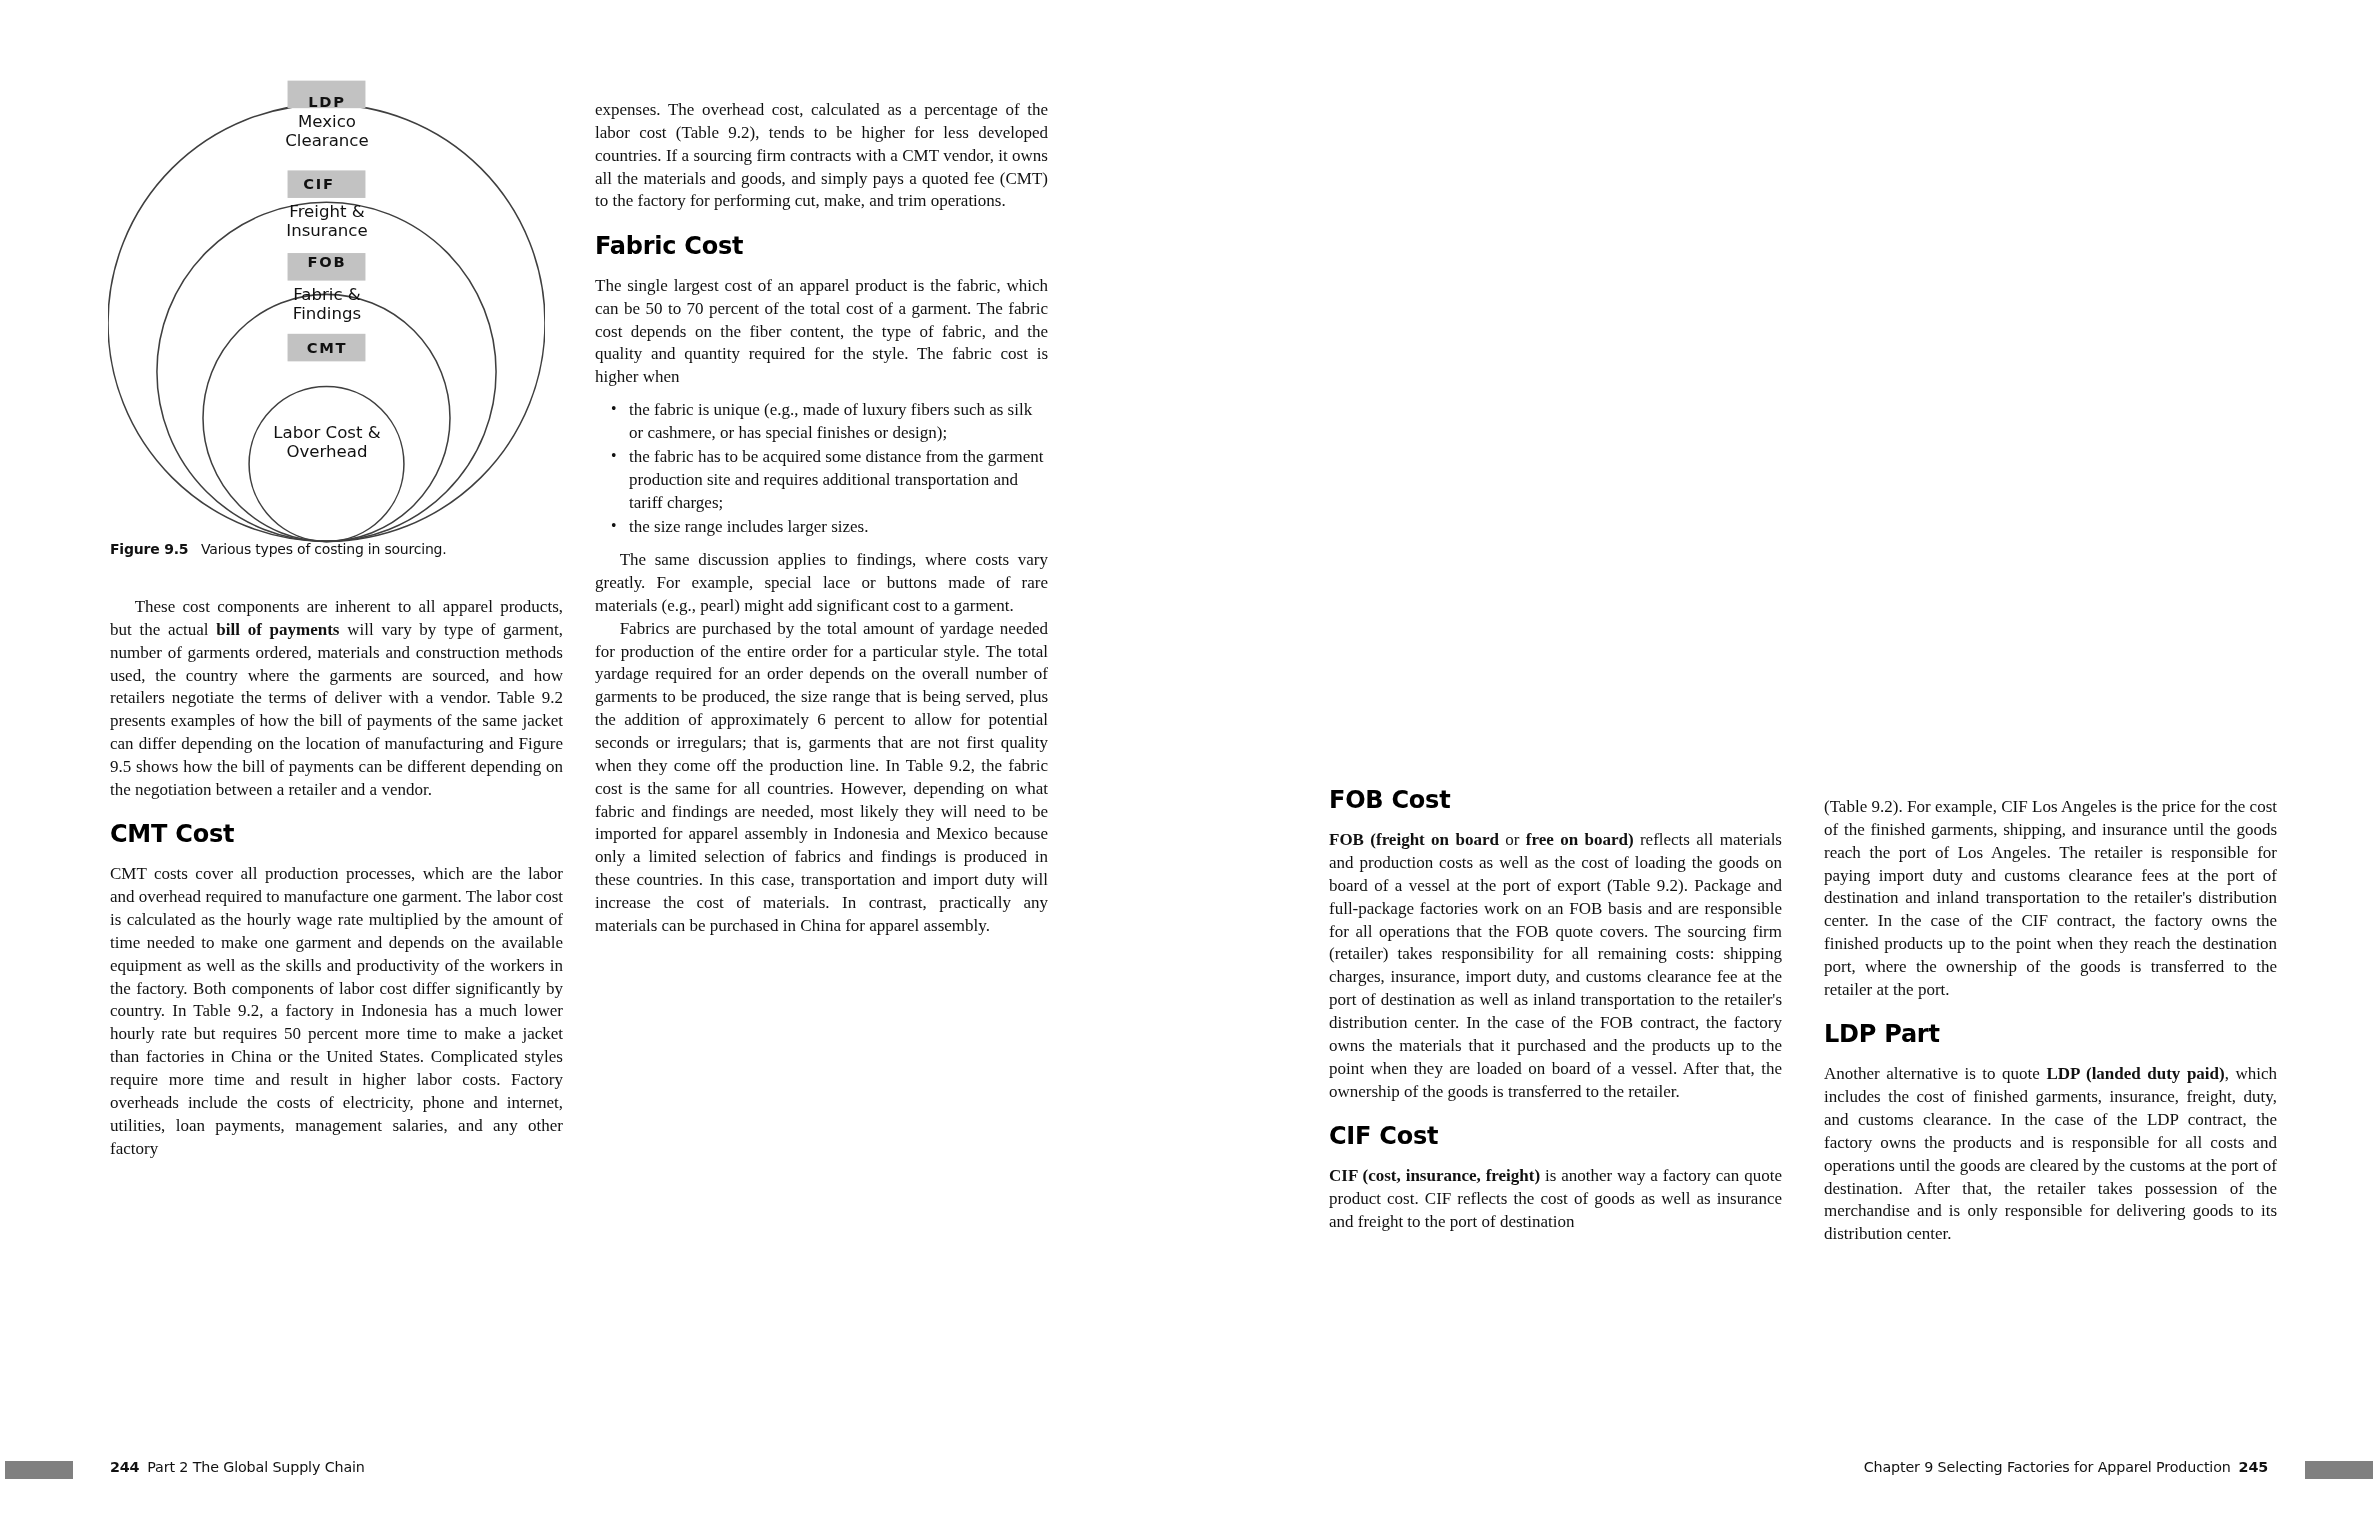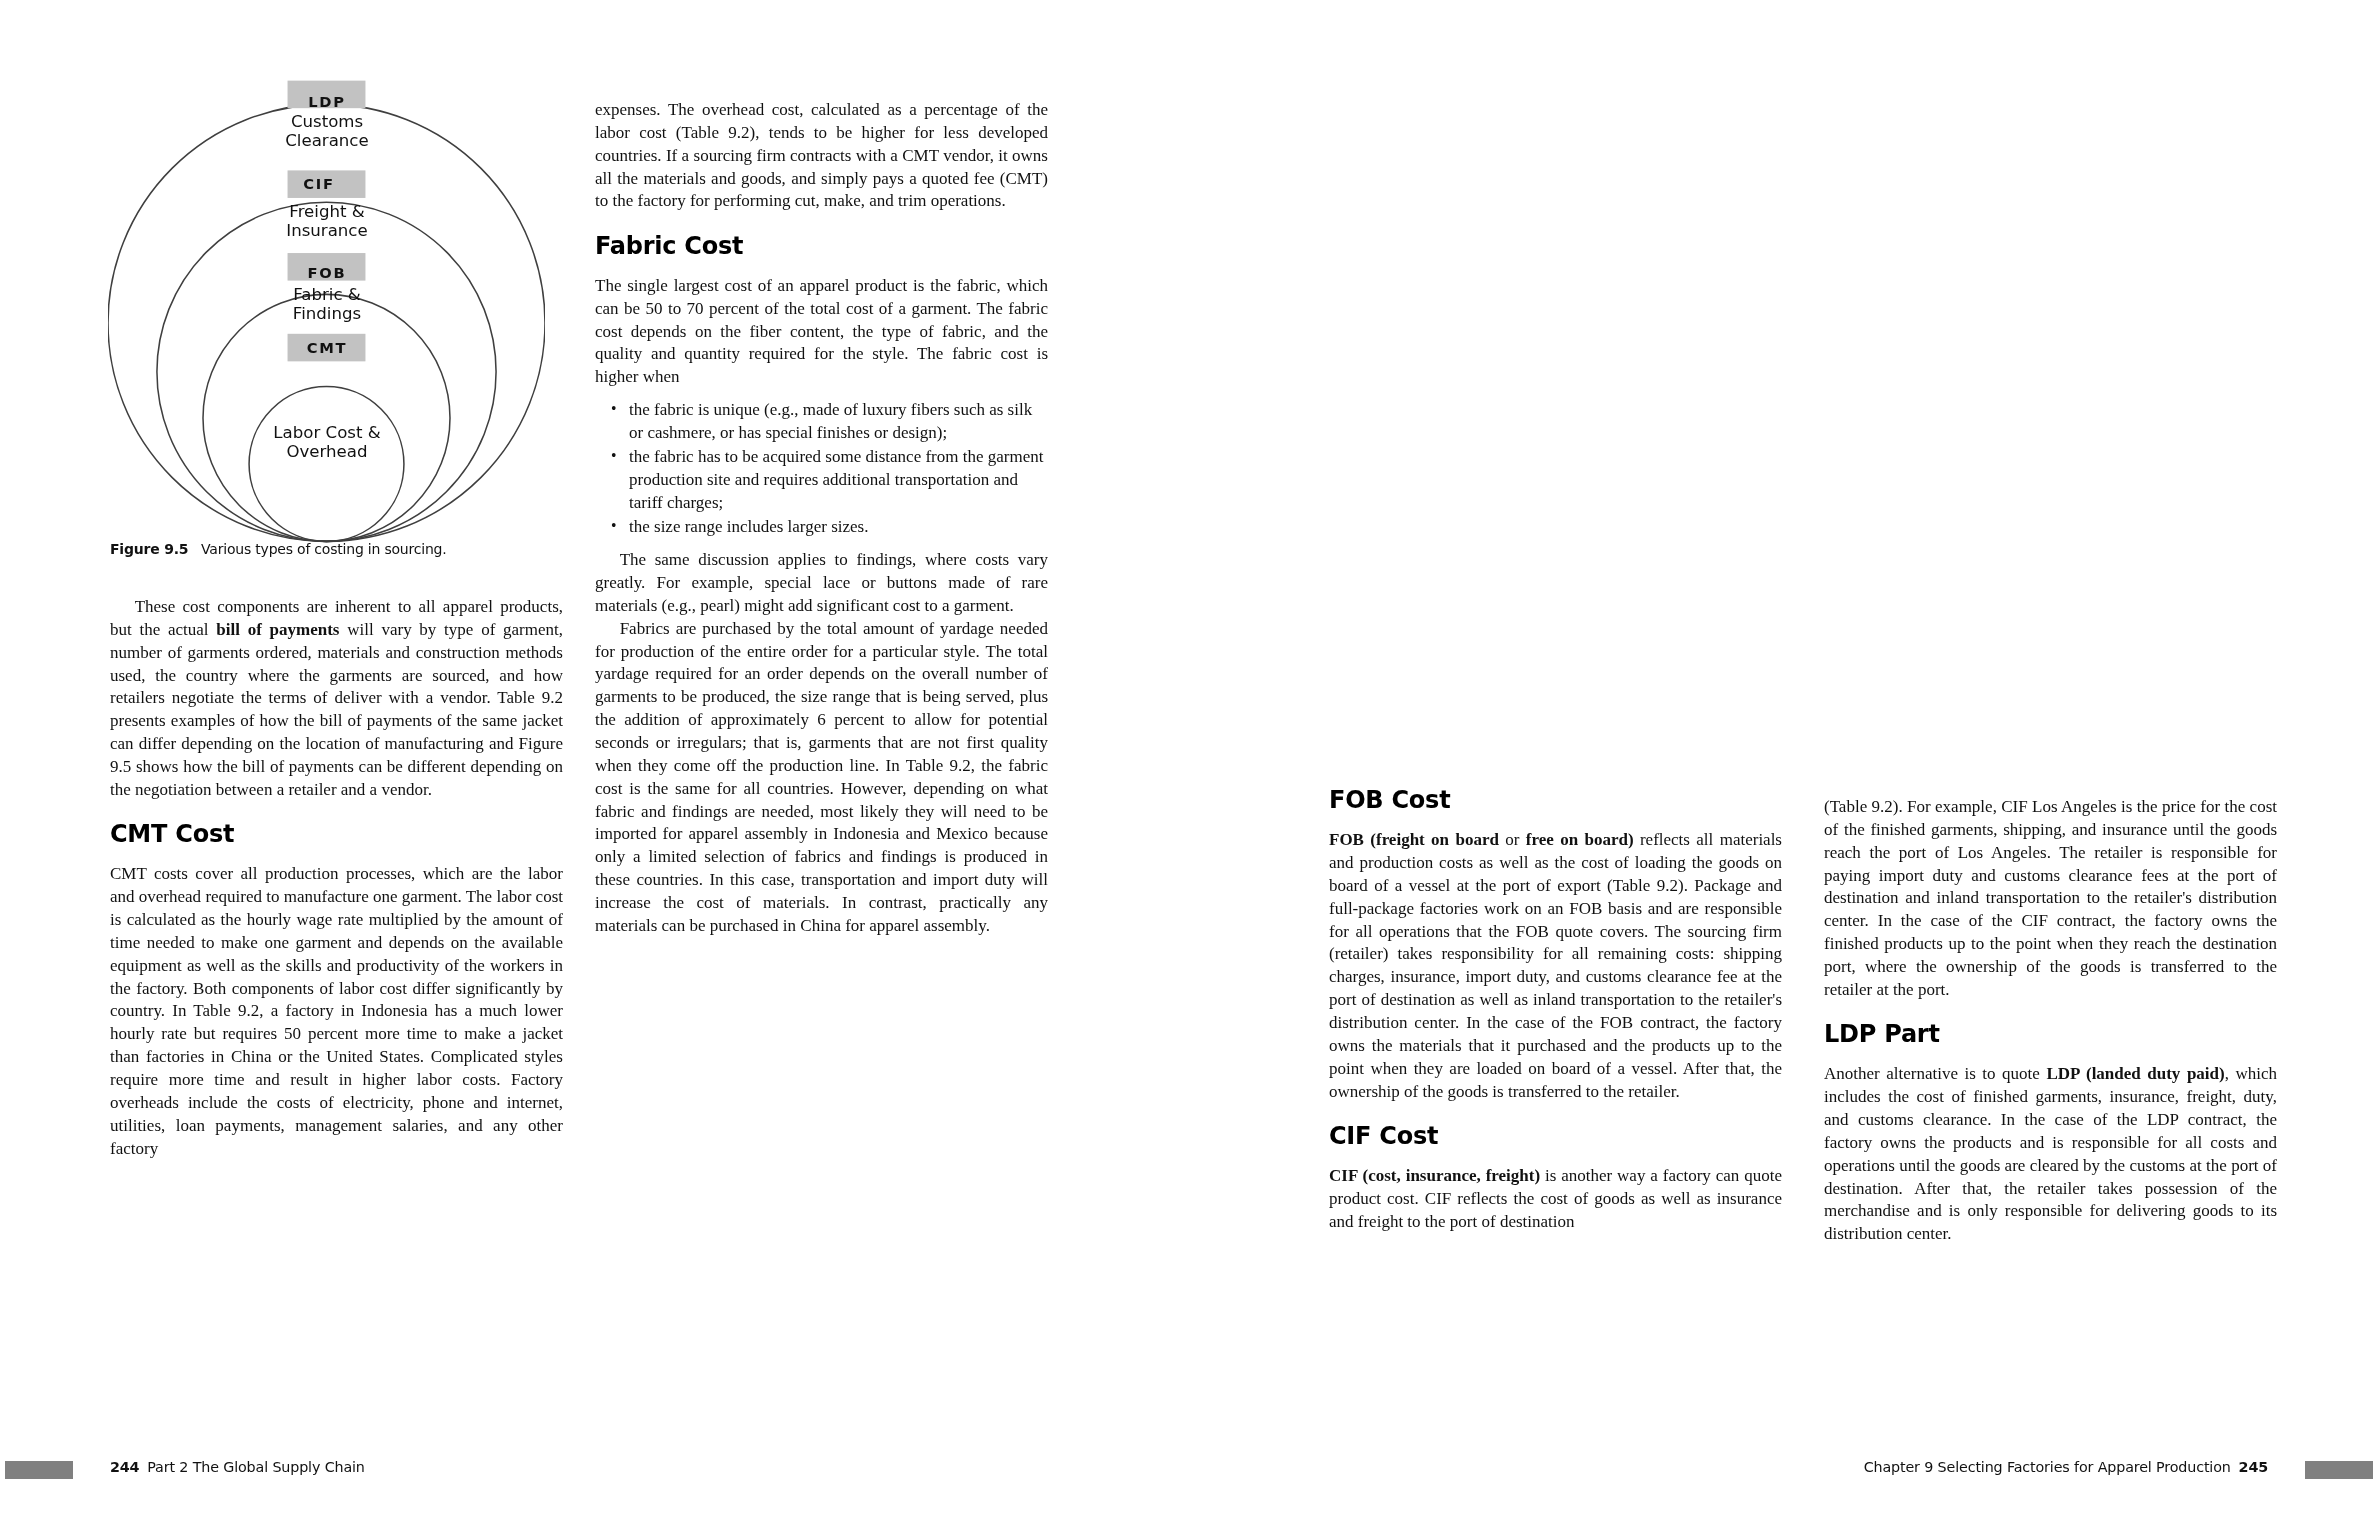--- a/index.html
+++ b/index.html
@@ -133,29 +133,29 @@
           <rect x="378" y="553" width="164" height="58" fill="#c2c2c2"></rect>
         </g>
       </svg>
 
       <div style="position:absolute;left:180px;top:19px;width:78px;height:22px;display:flex;align-items:center;justify-content:center;">
         <span style="font-family:&quot;DejaVu Sans&quot;,sans-serif;font-weight:bold;font-size:14.7px;letter-spacing:0.12em;color:#111;">LDP</span>
       </div>
       <div style="position:absolute;left:180px;top:99px;width:62px;height:27.6px;display:flex;align-items:center;justify-content:center;">
         <span style="font-family:&quot;DejaVu Sans&quot;,sans-serif;font-weight:bold;font-size:14.7px;letter-spacing:0.12em;color:#111;">CIF</span>
       </div>
-      <div style="position:absolute;left:180px;top:182px;width:78px;height:27.6px;display:flex;align-items:flex-end;justify-content:center;">
+      <div style="position:absolute;left:180px;top:182px;width:78px;height:27.6px;display:flex;align-items:flex-start;justify-content:center;">
         <span style="font-family:&quot;DejaVu Sans&quot;,sans-serif;font-weight:bold;font-size:14.7px;letter-spacing:0.12em;color:#111;">FOB</span>
       </div>
       <div style="position:absolute;left:180px;top:263px;width:78px;height:27.6px;display:flex;align-items:center;justify-content:center;">
         <span style="font-family:&quot;DejaVu Sans&quot;,sans-serif;font-weight:bold;font-size:14.7px;letter-spacing:0.12em;color:#111;">CMT</span>
       </div>
 
       <div style="position:absolute;left:138px;top:41px;width:162px;text-align:center;font-family:&quot;DejaVu Sans&quot;,sans-serif;font-size:16.6px;line-height:1.17;color:#111;">
-        <div>Customs</div>
+        <div>Mexico</div>
         <div>Clearance</div>
       </div>
       <div style="position:absolute;left:138px;top:131px;width:162px;text-align:center;font-family:&quot;DejaVu Sans&quot;,sans-serif;font-size:16.6px;line-height:1.17;color:#111;">
         <div>Freight &amp;</div>
         <div>Insurance</div>
       </div>
       <div style="position:absolute;left:138px;top:214px;width:162px;text-align:center;font-family:&quot;DejaVu Sans&quot;,sans-serif;font-size:16.6px;line-height:1.17;color:#111;">
         <div>Fabric &amp;</div>
         <div>Findings</div>
       </div>

